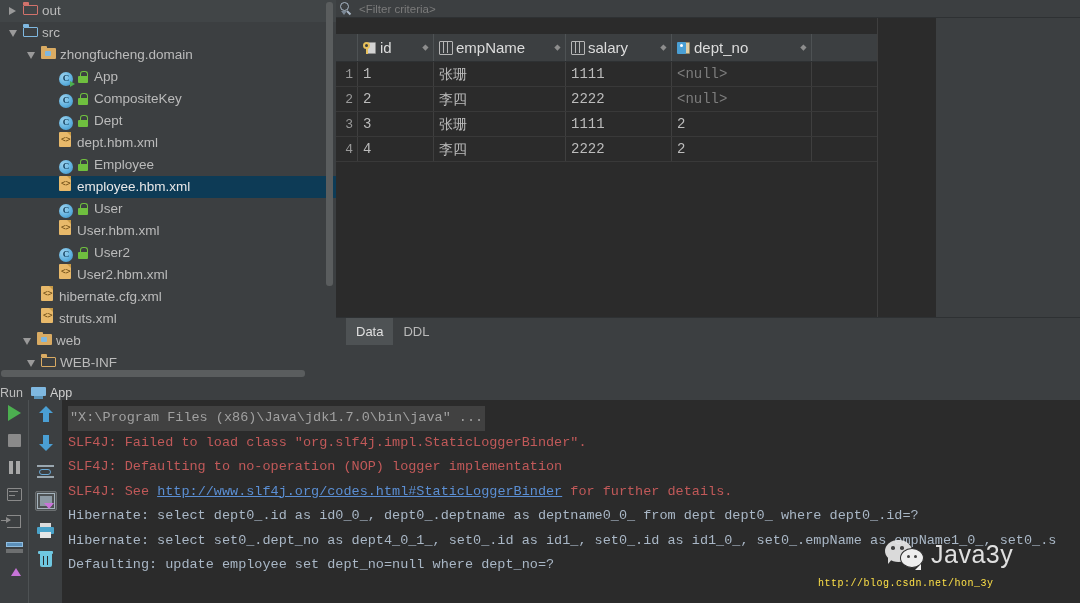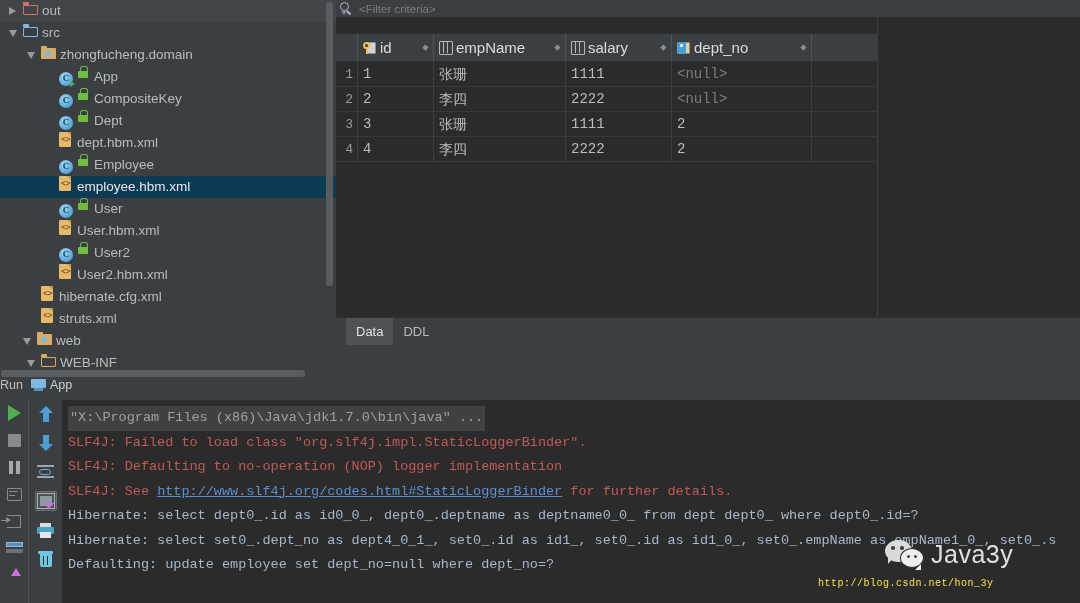--- a/index.html
+++ b/index.html
@@ -13,21 +13,21 @@
 
   
   #tree-panel {
     position: absolute; left: 0; top: 0; width: 336px; height: 378px;
     background: #3c3f41; overflow: hidden;
   }
   .tree-row {
     position: relative; height: 22px; line-height: 22px;
     white-space: nowrap; padding-left: 6px;
     font-size: 13.5px; color: #bbbbbb;
-    display: flex; align-items: flex-start;
+    display: flex; align-items: center;
   }
   .tree-row.sel { background: #0d3b56; color: #e8e8e8; }
   .tree-row.hover { background: #414547; }
   .arrow {
     width: 13px; height: 22px; flex: 0 0 13px;
     display: flex; align-items: center; justify-content: center;
   }
   .arrow i {
     display: block; width: 0; height: 0;
     border-style: solid;
@@ -97,21 +97,21 @@
   #tree-hscroll {
     position:absolute; left:0; bottom:0; width:336px; height:9px; background:#3c3f41;
   }
   #tree-hscroll .thumb { position:absolute; left:1px; top:1px; width:304px; height:7px; background:#5a5d5e; border-radius:3px;}
   
   #tree-vscroll { position:absolute; right:3px; top:2px; width:7px; height:284px; }
   #tree-vscroll .thumb { position:absolute; left:0; top:0; width:7px; height:284px; background:#5a5d5e; border-radius:3px;}
 
   
   #db-panel {
-    position: absolute; left: 336px; top: 0; width: 744px; height: 345px;
+    position: absolute; left: 336px; top: 0; width: 600px; height: 345px;
     background: #2b2b2b;
   }
   #filter-bar {
     position:absolute; left:0; top:0; width:744px; height:18px;
     background:#3c3f41; border-bottom:1px solid #2e3133;
     display:flex; align-items:center; padding-left:4px;
   }
   #filter-bar .ftxt { font-size:11.5px; color:#7b7b7b; margin-left:6px; }
   .magnifier { position:relative; width:13px; height:13px; display:inline-block; }
   .magnifier .glass {
@@ -182,21 +182,21 @@
   }
   .dbtab {
     display:flex; align-items:center; padding:1px 10px;
     font-size:13px; color:#b9b9b9;
   }
   .dbtab.active { background:#4e5254; color:#e0e0e0; }
 
   
   #run-tabbar {
     position:absolute; left:0; top:378px; width:1080px; height:22px;
-    background:#3c3f41; display:flex; align-items:flex-start; padding-left:0px;
+    background:#3c3f41; display:flex; align-items:flex-end; padding-left:0px;
   }
   #run-tabbar .runlbl { font-size:12.5px; color:#bdbdbd; margin-left:0px; }
   #run-tabbar .apptab {
     display:flex; align-items:center; gap:4px; margin-left:8px;
     font-size:12.5px; color:#d0d0d0;
   }
   .appicon { position:relative; width:15px; height:12px; display:inline-block; }
   .appicon .scr { position:absolute; left:0; top:0; width:15px; height:9px; background:#7fb8e0; border-radius:1px; }
   .appicon .base { position:absolute; left:3px; top:9px; width:9px; height:3px; background:#5a93b8; }
 

